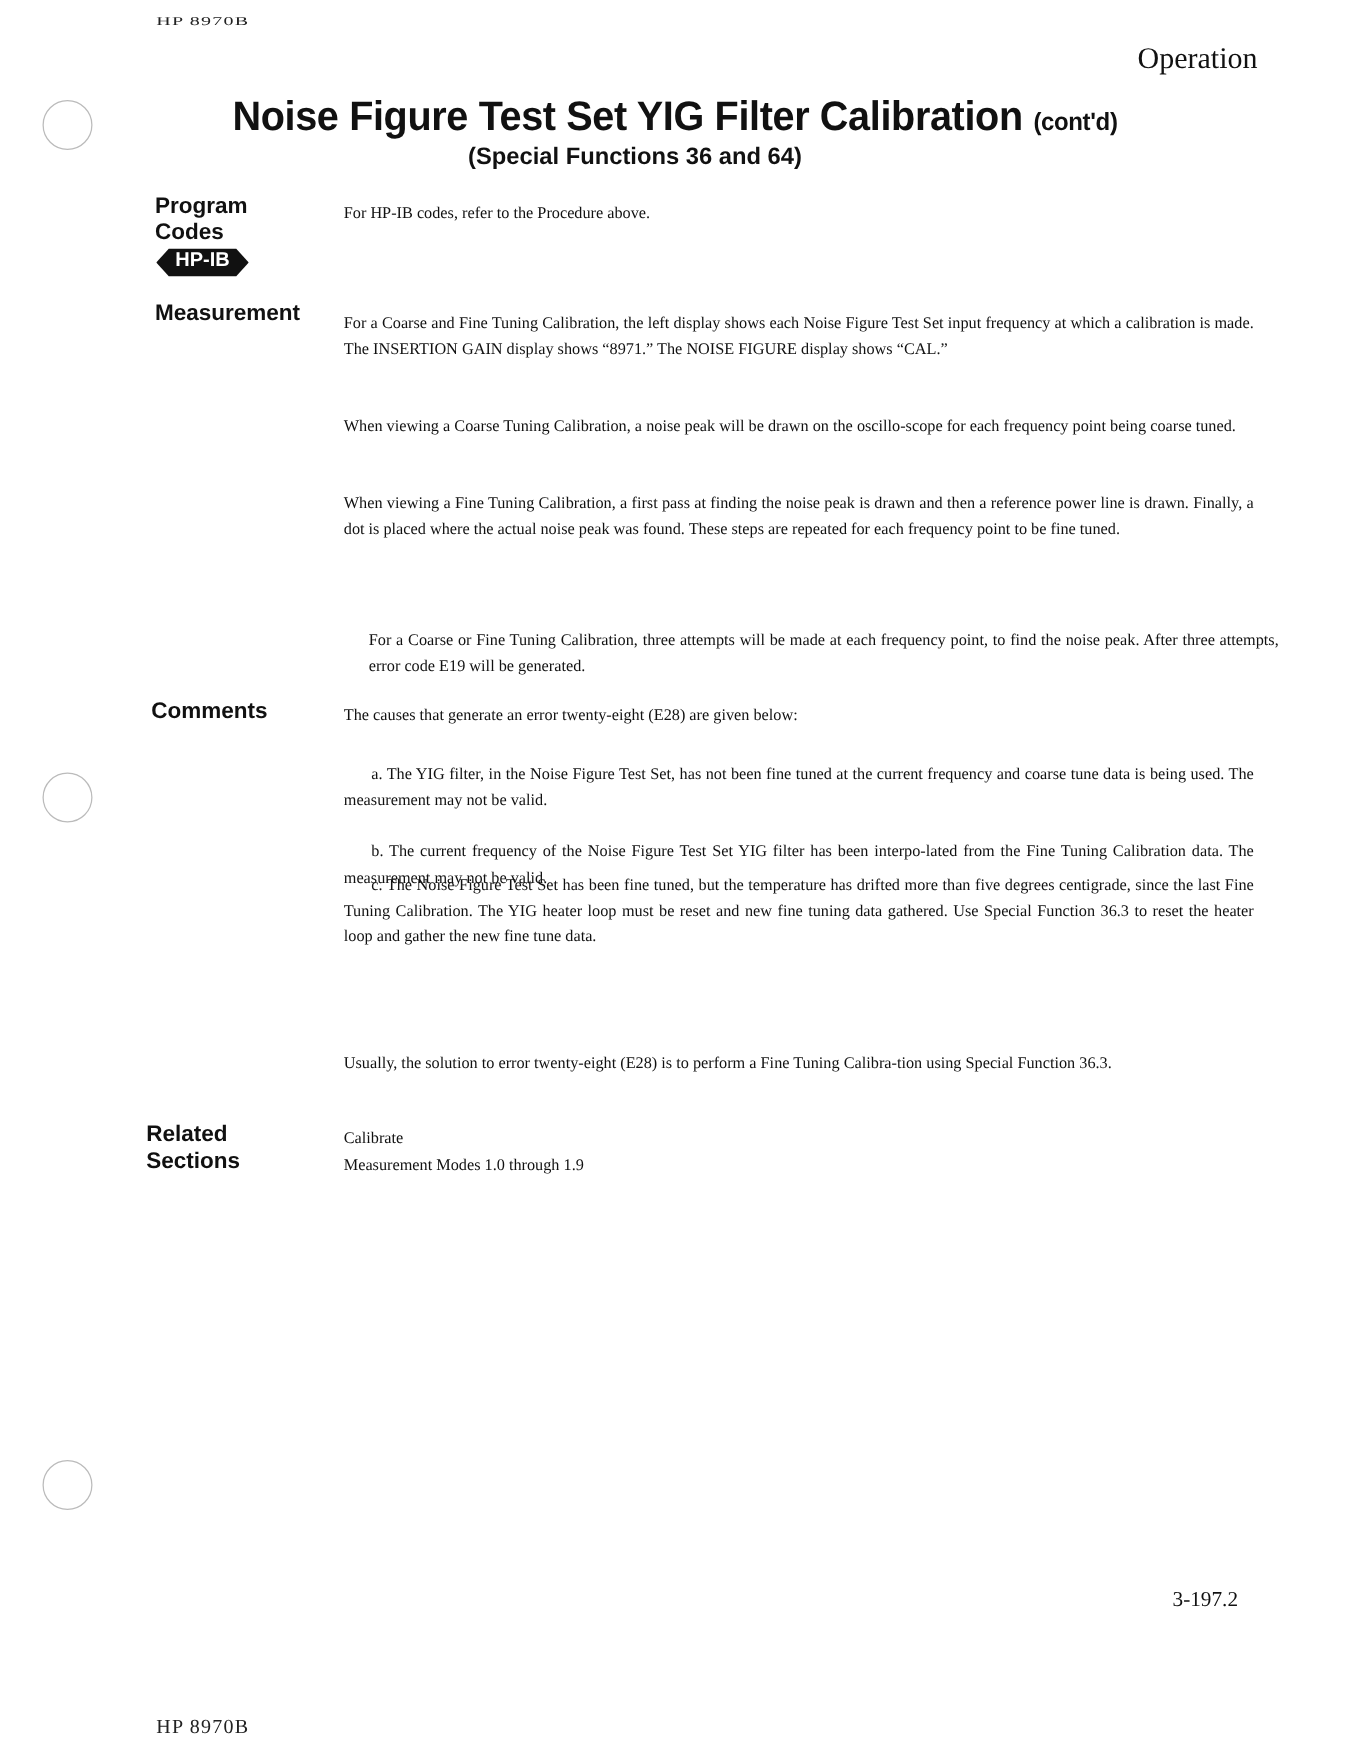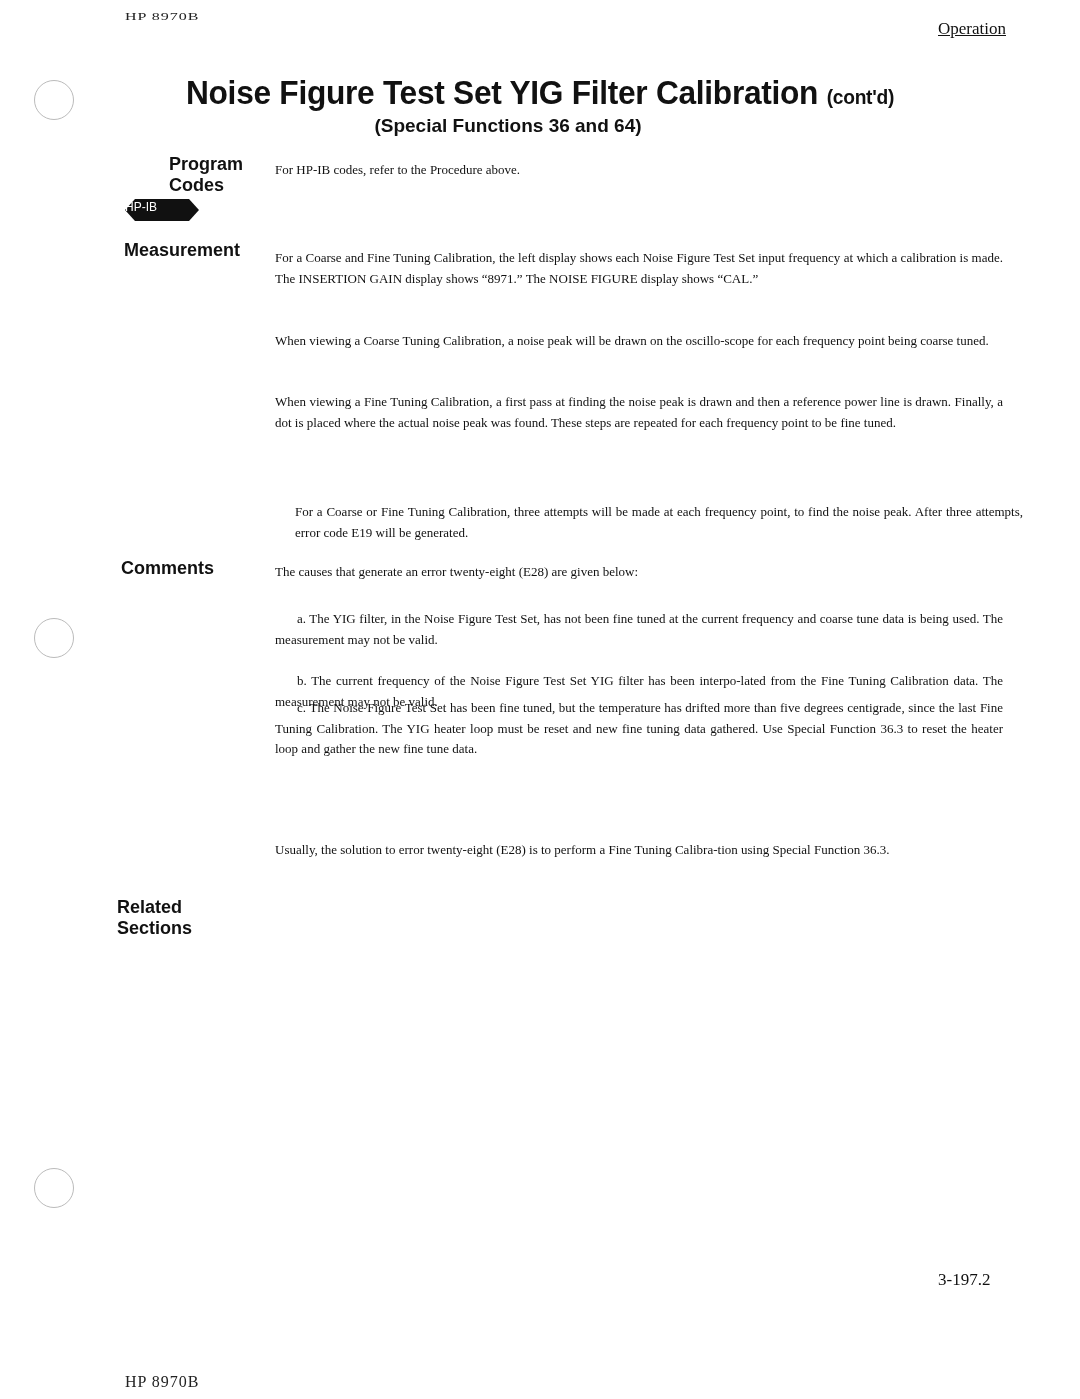--- a/index.html
+++ b/index.html
@@ -1,20 +1,20 @@
 <!DOCTYPE html>
 <html><head>
 <meta charset="utf-8">
 <style>
   html, body { margin: 0; padding: 0; background: #ffffff; }
   body { width: 1080px; height: 1399px; position: relative; overflow: hidden; color: #111; }
   .abs { position: absolute; }
 
   .header-left { left: 125px; top: 12px; font-family: "Liberation Serif", serif; font-size: 16px; letter-spacing: 1px; color: #222; transform: scaleY(0.6); transform-origin: top left; }
-  .header-right { right: 74px; top: 19px; font-family: "Liberation Serif", serif; font-size: 17px; color: #111; text-decoration: underline; }
+  .header-right { right: 74px; top: 34px; font-family: "Liberation Serif", serif; font-size: 24px; color: #111; }
 
   .title { left: 0; width: 1080px; text-align: center; top: 74px; font-family: "Liberation Sans", sans-serif; font-weight: bold; font-size: 33px; letter-spacing: -0.3px; transform: scaleX(0.96); }
   .title .contd { font-size: 20px; font-weight: bold; }
   .subtitle { left: 0; width: 1016px; text-align: center; top: 115px; font-family: "Liberation Sans", sans-serif; font-weight: bold; font-size: 19px; }
 
   .label { left: 124px; font-family: "Liberation Sans", sans-serif; font-weight: bold; font-size: 18px; line-height: 21px; color: #111; }
   .body-text { left: 275px; width: 728px; font-family: "Liberation Serif", serif; font-size: 13px; line-height: 20.5px; color: #111; text-align: justify; }
   .item { text-indent: 22px; }
 
   .hpib { left: 125px; top: 198px; width: 74px; height: 24px; }
@@ -32,29 +32,29 @@
 
 <div class="abs header-left">HP 8970B</div>
 <div class="abs header-right">Operation</div>
 
 <div class="abs title">
   <span>Noise Figure Test Set YIG Filter Calibration</span>
   <span class="contd">(cont'd)</span>
 </div>
 <div class="abs subtitle">(Special Functions 36 and 64)</div>
 
-<div class="abs label" style="top:154px;margin-left:45px;">
+<div class="abs label" style="top:154px;">
   <div>Program</div>
   <div>Codes</div>
 </div>
 <div class="abs hpib">
   <svg width="74" height="24" viewBox="0 0 74 24">
     <polygon points="0,12 10,1 64,1 74,12 64,23 10,23" fill="#111"></polygon>
   </svg>
-  <span class="abs" style="left:0; top:2px; width:74px; color:#fff; font-family:'Liberation Sans',sans-serif; font-weight:normal; font-size:12px;">HP-IB</span>
+  <span class="abs" style="left:0; top:2px; width:74px; text-align:center; color:#fff; font-family:'Liberation Sans',sans-serif; font-weight:bold; font-size:16px;">HP-IB</span>
 </div>
 <div class="abs body-text" style="top:160px;">For HP-IB codes, refer to the Procedure above.</div>
 
 <div class="abs label" style="top:240px;">Measurement</div>
 <div class="abs body-text" style="top:248px;">For a Coarse and Fine Tuning Calibration, the left display shows each Noise Figure Test Set input frequency at which a calibration is made. The INSERTION GAIN display shows “8971.” The NOISE FIGURE display shows “CAL.”</div>
 <div class="abs body-text" style="top:331px;">When viewing a Coarse Tuning Calibration, a noise peak will be drawn on the oscillo-scope for each frequency point being coarse tuned.</div>
 <div class="abs body-text" style="top:392px;">When viewing a Fine Tuning Calibration, a first pass at finding the noise peak is drawn and then a reference power line is drawn. Finally, a dot is placed where the actual noise peak was found. These steps are repeated for each frequency point to be fine tuned.</div>
 <div class="abs body-text" style="top:502px;margin-left:20px;">For a Coarse or Fine Tuning Calibration, three attempts will be made at each frequency point, to find the noise peak. After three attempts, error code E19 will be generated.</div>
 
 <div class="abs label" style="top:558px; left:121px;">Comments</div>
@@ -62,16 +62,18 @@
 <div class="abs body-text item" style="top:609px;">a.  The YIG filter, in the Noise Figure Test Set, has not been fine tuned at the current frequency and coarse tune data is being used. The measurement may not be valid.</div>
 <div class="abs body-text item" style="top:671px;">b.  The current frequency of the Noise Figure Test Set YIG filter has been interpo-lated from the Fine Tuning Calibration data. The measurement may not be valid.</div>
 <div class="abs body-text item" style="top:698px;">c.  The Noise Figure Test Set has been fine tuned, but the temperature has drifted more than five degrees centigrade, since the last Fine Tuning Calibration. The YIG heater loop must be reset and new fine tuning data gathered. Use Special Function 36.3 to reset the heater loop and gather the new fine tune data.</div>
 <div class="abs body-text" style="top:840px;">Usually, the solution to error twenty-eight (E28) is to perform a Fine Tuning Calibra-tion using Special Function 36.3.</div>
 
 <div class="abs label" style="top:897px; left:117px;">
   <div>Related</div>
   <div>Sections</div>
 </div>
 <div class="abs body-text" style="top:899px; line-height:21.5px;">
+  <div>Calibrate</div>
+  <div>Measurement Modes 1.0 through 1.9</div>
 </div>
 
 <div class="abs page-num">3-197.2</div>
 <div class="abs footer-left">HP 8970B</div>
 
 </body></html>

